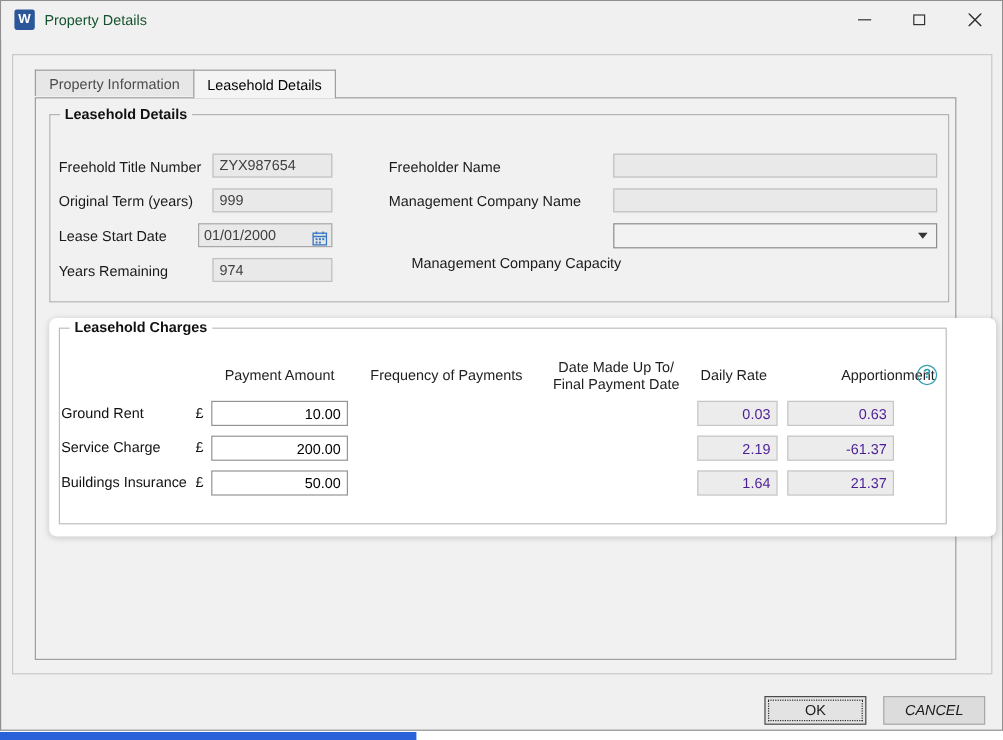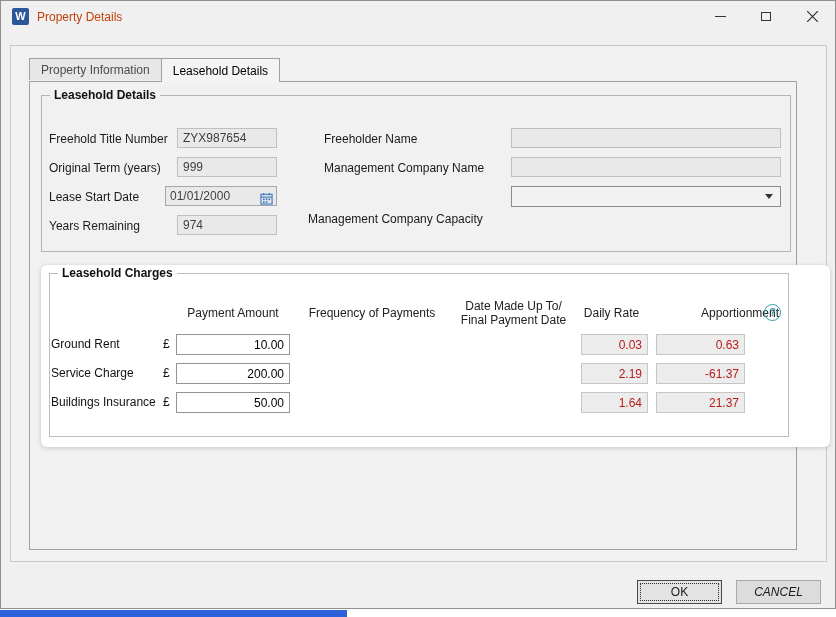--- a/index.html
+++ b/index.html
@@ -5,21 +5,21 @@
   * { box-sizing: border-box; margin: 0; padding: 0; }
   html,body { width:836px; height:617px; overflow:hidden; background:#ffffff;
     font-family:"Liberation Sans","DejaVu Sans",sans-serif; }
   .window { position:absolute; left:0; top:0; width:836px; height:609px;
     background:#f0f0f0; border:1px solid #8f8f8f; }
 
   
   .titlebar { position:absolute; left:0; top:0; width:100%; height:32px; background:#f0f0f0; }
   .app-icon { position:absolute; left:11px; top:7px; width:17px; height:17px; background:#2b579a;
     border-radius:2px; color:#fff; font-size:11px; font-weight:bold; text-align:center; line-height:17px; }
-  .win-title { position:absolute; left:36px; top:9px; font-size:12px; color:#c2410c; }
+  .win-title { position:absolute; left:36px; top:9px; font-size:12px; color:#14532d; }
   .win-btn { position:absolute; top:0; width:46px; height:31px; display:flex; align-items:center; justify-content:center; }
   .win-btn.min { right:92px; } .win-btn.max { right:46px; } .win-btn.close { right:0; }
   .glyph-min { display:block; width:11px; height:1px; background:#333; }
   .glyph-max { display:block; width:10px; height:9px; border:1px solid #333; }
 
   
   .dialog-body { position:absolute; left:9px; top:44px; width:817px; height:517px;
     background:#f1f1f1; border:1px solid #c9c9c9; }
 
   
@@ -61,21 +61,21 @@
   .help-icon { position:absolute; left:763px; top:303px; width:17px; height:17px; border:1px solid #2f9fae;
     border-radius:50%; color:#2f9fae; font-size:11px; font-weight:bold; text-align:center; line-height:15px; z-index:7; }
   .row0 { top:333px; } .row1 { top:362px; } .row2 { top:391px; }
   .c-label { position:absolute; left:50px; line-height:21px; font-size:12px; color:#111; z-index:7; }
   .c-cur { position:absolute; left:162px; line-height:21px; font-size:12px; color:#111; z-index:7; }
   .white-input { position:absolute; left:175px; width:114px; height:21px; background:#fff;
     border:1px solid #949494; text-align:right; padding:0 5px; z-index:7; }
   .c-freq { left:300px; width:142px; height:21px; }
   .c-date { left:453px; width:119px; height:21px; }
   .ro-cell { position:absolute; height:21px; background:#ececec; border:1px solid #c6c6c6;
-    color:#b91c1c; text-align:right; padding:0 5px; z-index:7; }
+    color:#4c1d95; text-align:right; padding:0 5px; z-index:7; }
   .c-daily { left:580px; width:67px; }
   .c-app { left:655px; width:89px; }
 
   
   .btn { position:absolute; top:579px; width:85px; height:24px; font-size:12px; color:#1a1a1a;
     text-align:center; line-height:22px; cursor:default; z-index:2; }
   .btn-ok { left:636px; background:#e3e3e3; border:1px solid #4a4a4a; outline:1px dotted #2c2c2c; outline-offset:-4px; }
   .btn-cancel { left:735px; background:#dcdcdc; border:1px solid #a9a9a9;font-style:italic; }
 
   .bottom-strip { position:absolute; left:0; top:610px; width:347px; height:7px; background:#2b62d9; }
@@ -140,21 +140,21 @@
 
   <span class="lbl" style="left:48px; top:218px;">Years Remaining</span>
   <input class="gray-input" style="left: 176px; top: 214px; width: 100px;" readonly="" value="974">
 
   <span class="lbl" style="left:323px; top:131px;">Freeholder Name</span>
   <input class="gray-input" style="left: 510px; top: 127px; width: 270px;" readonly="" value="">
 
   <span class="lbl" style="left:323px; top:160px;">Management Company Name</span>
   <input class="gray-input" style="left: 510px; top: 156px; width: 270px;" readonly="" value="">
 
-  <span class="lbl" style="left:307px; top:189px;margin-top:22px;">Management Company Capacity</span>
+  <span class="lbl" style="left:342px; top:189px;margin-top:22px;">Management Company Capacity</span>
   <div class="combo" style="left:510px; top:185px; width:270px;">
     <span></span>
     <span class="arrow"></span>
   </div>
 
   <div class="highlight-panel"></div>
 
   <div class="groupbox gb-charges">
     <span class="group-title">Leasehold Charges</span>
   </div>

